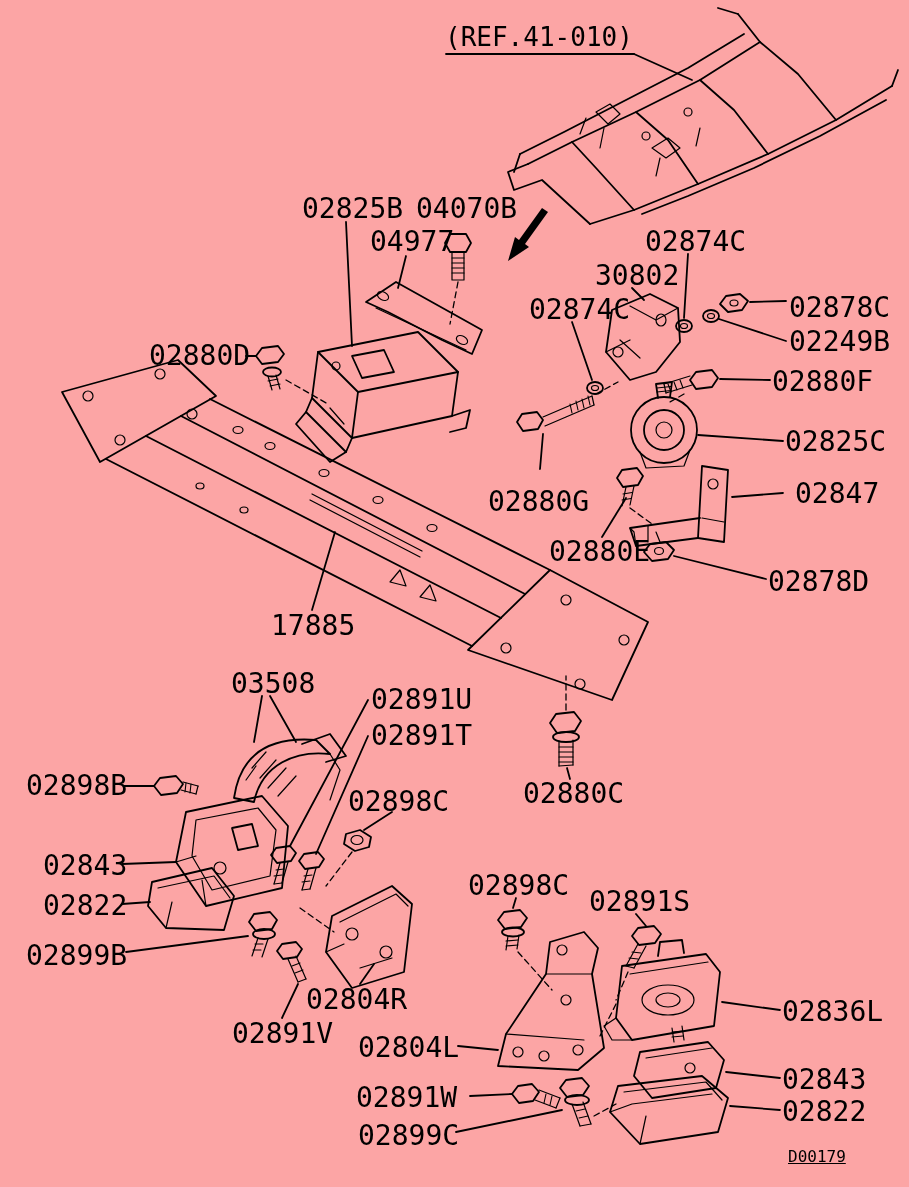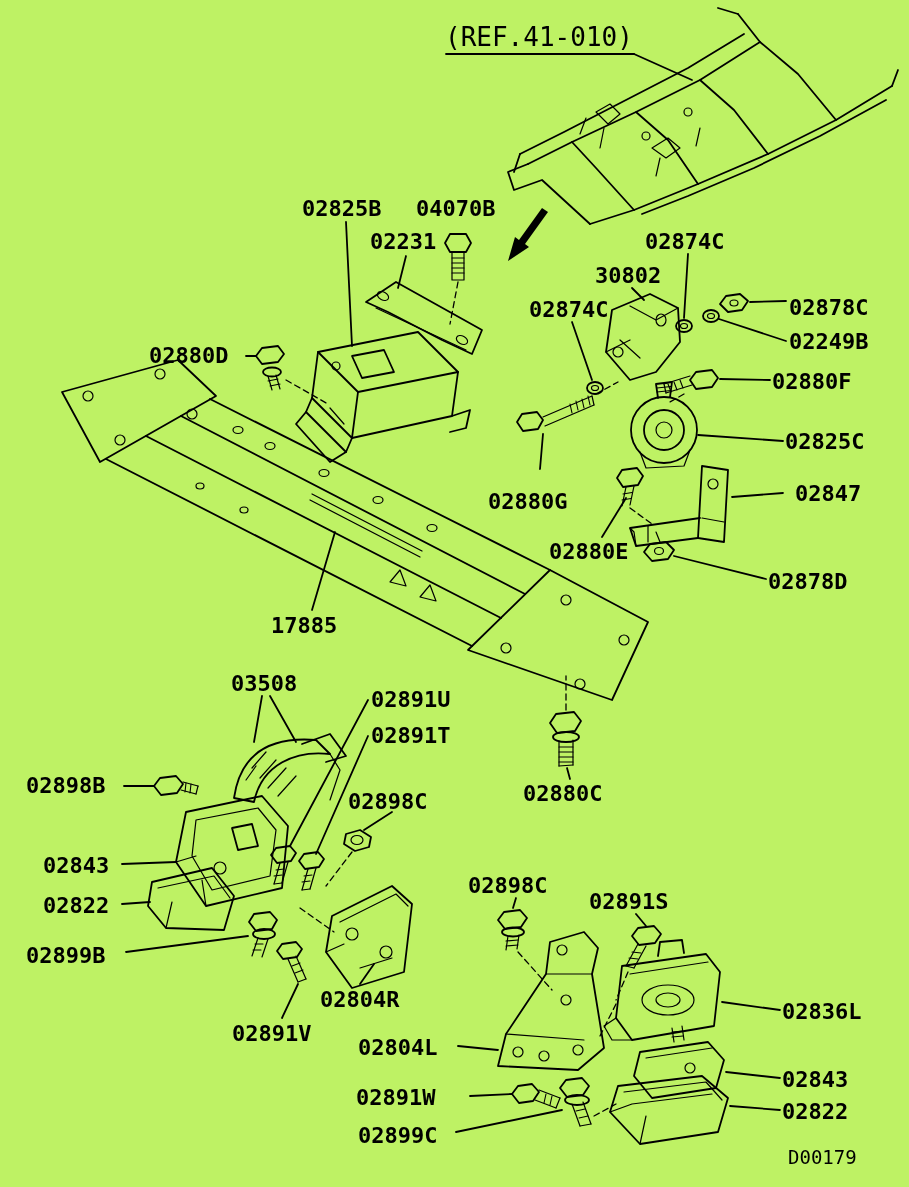--- a/index.html
+++ b/index.html
@@ -1,21 +1,21 @@
 <!DOCTYPE html>
 <html><head>
 <meta charset="utf-8">
 <style>
   html,body{margin:0;padding:0;background:#fff;}
-  #canvas{position:relative;width:909px;height:1187px;background:#bef264;overflow:hidden;
+  #canvas{position:relative;width:909px;height:1187px;background:#fca5a5;overflow:hidden;
           font-family:"DejaVu Sans Mono","Liberation Mono",monospace;color:#000;}
   #art{position:absolute;left:0;top:0;}
-  .part-label{position:absolute;font-size:22px;line-height:26px;white-space:nowrap;color:#000;font-weight:bold;}
+  .part-label{position:absolute;font-size:28px;line-height:26px;white-space:nowrap;color:#000;}
   .ref-label{position:absolute;font-size:26px;line-height:26px;white-space:nowrap;color:#000;}
-  .drawing-code{position:absolute;font-size:19px;line-height:20px;white-space:nowrap;color:#000;}
+  .drawing-code{position:absolute;font-size:16px;line-height:20px;white-space:nowrap;color:#000;text-decoration:underline;}
   
   .ln{fill:none;stroke:#000;stroke-width:1.8;stroke-linecap:round;stroke-linejoin:round;}
   .thin{fill:none;stroke:#000;stroke-width:1.2;stroke-linecap:round;stroke-linejoin:round;}
   .thr{fill:none;stroke:#000;stroke-width:1.1;stroke-linecap:round;}
   .dash{fill:none;stroke:#000;stroke-width:1.3;stroke-dasharray:6 4;stroke-linecap:round;}
   .fill{fill:#000;stroke:none;}
 </style>
 </head>
 <body>
 
@@ -377,21 +377,21 @@
       <path class="ln" d="M456,1132 L562,1110"></path>
       <path class="dash" d="M594,1116 L616,1104"></path>
     </g>
 
   </svg>
 
   <div class="ref-label" style="left:445px;top:24px">(REF.41-010)</div>
 
   <div class="part-label" style="left:302px;top:196px">02825B</div>
   <div class="part-label" style="left:416px;top:196px">04070B</div>
-  <div class="part-label" style="left:370px;top:229px">02231</div>
+  <div class="part-label" style="left:370px;top:229px">04977</div>
   <div class="part-label" style="left:645px;top:229px">02874C</div>
   <div class="part-label" style="left:595px;top:263px">30802</div>
   <div class="part-label" style="left:789px;top:295px">02878C</div>
   <div class="part-label" style="left:529px;top:297px">02874C</div>
   <div class="part-label" style="left:789px;top:329px">02249B</div>
   <div class="part-label" style="left:149px;top:343px">02880D</div>
   <div class="part-label" style="left:772px;top:369px">02880F</div>
   <div class="part-label" style="left:785px;top:429px">02825C</div>
   <div class="part-label" style="left:488px;top:489px">02880G</div>
   <div class="part-label" style="left:795px;top:481px">02847</div>
@@ -402,21 +402,21 @@
   <div class="part-label" style="left:371px;top:687px">02891U</div>
   <div class="part-label" style="left:371px;top:723px">02891T</div>
   <div class="part-label" style="left:26px;top:773px">02898B</div>
   <div class="part-label" style="left:348px;top:789px">02898C</div>
   <div class="part-label" style="left:523px;top:781px">02880C</div>
   <div class="part-label" style="left:43px;top:853px">02843</div>
   <div class="part-label" style="left:43px;top:893px">02822</div>
   <div class="part-label" style="left:26px;top:943px">02899B</div>
   <div class="part-label" style="left:468px;top:873px">02898C</div>
   <div class="part-label" style="left:589px;top:889px">02891S</div>
-  <div class="part-label" style="left:320px;top:987px">02804R</div>
+  <div class="part-label" style="left:306px;top:987px">02804R</div>
   <div class="part-label" style="left:232px;top:1021px">02891V</div>
   <div class="part-label" style="left:358px;top:1035px">02804L</div>
   <div class="part-label" style="left:782px;top:999px">02836L</div>
   <div class="part-label" style="left:356px;top:1085px">02891W</div>
   <div class="part-label" style="left:782px;top:1067px">02843</div>
   <div class="part-label" style="left:358px;top:1123px">02899C</div>
   <div class="part-label" style="left:782px;top:1099px">02822</div>
 
   <div class="drawing-code" style="left:788px;top:1147px">D00179</div>
 

